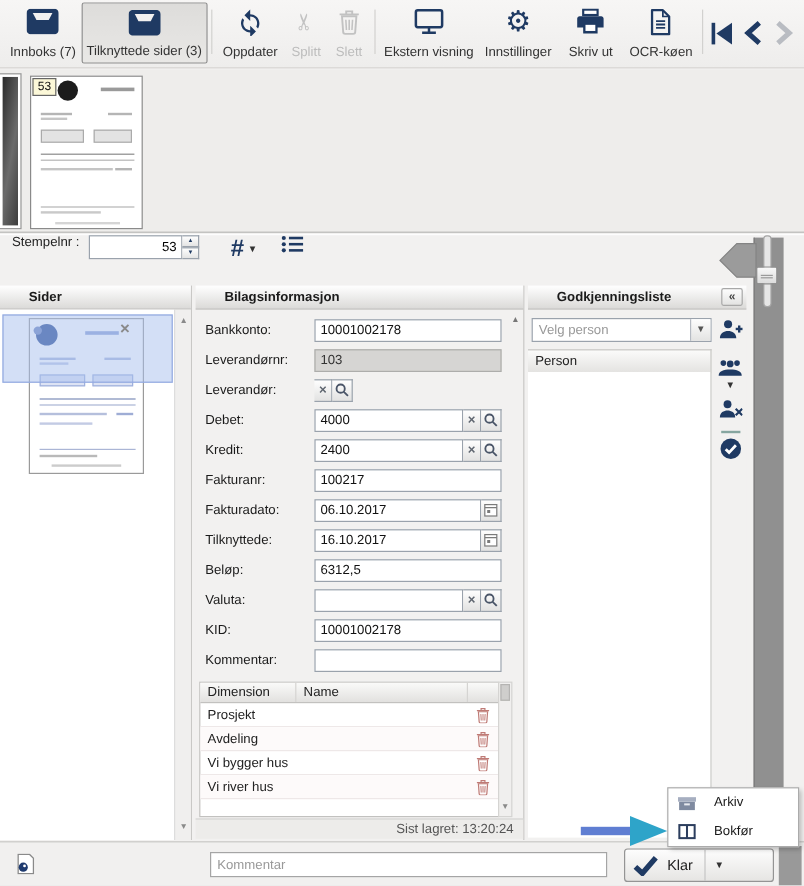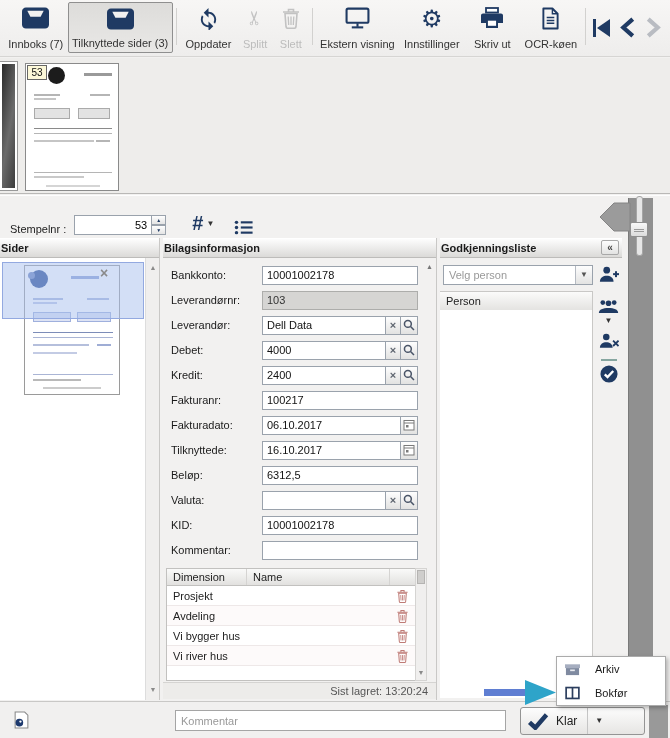--- a/index.html
+++ b/index.html
@@ -16,32 +16,32 @@
   .tbtn.pressed{background:linear-gradient(#dddcda,#e9e8e6);border:1px solid #8f8f8f;border-radius:2px}
   .tsep{width:1px;background:#d2d1cf;margin:6px 3px 8px 3px}
   .navbtn{display:flex;align-items:center;justify-content:center;width:26px}
   
   #strip{position:absolute;left:0;top:58px;width:670px;height:136px;background:#eeedeb;border-bottom:1px solid #b9b8b6}
   #thumb-partial{position:absolute;left:0;top:4px;width:17px;height:128px;background:linear-gradient(100deg,#2a2a2a,#6b6b6b 55%,#3c3c3c);border:2px solid #fff;outline:1px solid #999}
   #thumb-53{position:absolute;left:25px;top:5px;width:94px;height:128px;background:#fff;border:1px solid #8a8a8a}
   #badge-53{position:absolute;left:1px;top:1px;width:20px;height:15px;background:#fcf8d8;border:1px solid #666;font-size:10px;text-align:center;line-height:13px;color:#111;z-index:2}
   .ln{position:absolute}
   
-  #stamprow{position:absolute;left:0;top:195px;width:670px;height:40px;background:#f2f1f0;border-top:1px solid #fdfdfd;display:flex;align-items:flex-end}
+  #stamprow{position:absolute;left:0;top:195px;width:670px;height:40px;background:#f2f1f0;border-top:1px solid #fdfdfd;display:flex;align-items:flex-start}
   #stamp-label{margin-left:10px;color:#222}
   #stamp-input{margin-left:8px;width:78px;height:20px;border:1px solid #9aa2ac;font:11px "Liberation Sans",sans-serif;text-align:right;padding:0 4px;background:#fff}
   #spinner{width:14px;height:20px;display:flex;flex-direction:column}
   .spb{flex:1;border:1px solid #9aa2ac;border-left:none;background:linear-gradient(#fefefe,#e4e4e4);font-size:5px;line-height:8px;color:#1f3a63;text-align:center;padding:0}
   #hash-btn{margin-left:26px;display:flex;align-items:center}
   #hash-glyph{font-size:20px;font-weight:bold;color:#1f3a63}
   .caret{font-size:8px;color:#333;margin-left:3px}
   #list-btn{margin-left:20px}
   
   .panel{position:absolute;top:238px;height:462px;background:#f2f1f0}
-  .phead{position:absolute;left:0;right:0;top:0;height:20px;background:linear-gradient(#fdfdfd,#dbdad8);border-top:1px solid #fff;border-bottom:1px solid #bdbcba;font-weight:bold;line-height:19px;padding-left:1px;color:#1a1a1a}
+  .phead{position:absolute;left:0;right:0;top:0;height:20px;background:linear-gradient(#fdfdfd,#dbdad8);border-top:1px solid #fff;border-bottom:1px solid #bdbcba;font-weight:bold;line-height:19px;padding-left:24px;color:#1a1a1a}
   #panel-sider{left:0;width:160px;border-right:1px solid #c9c8c6}
   #sider-content{position:absolute;left:0;top:20px;right:14px;bottom:0;background:#fff}
   #sider-scroll{position:absolute;right:0;top:20px;width:14px;bottom:0;background:#f0efee;border-left:1px solid #ddd}
   .scroll-arrow{position:absolute;left:0;width:14px;height:14px;font-size:7px;color:#8a8a8a;text-align:center;line-height:14px;background:transparent;border:none}
   #sthumb{position:absolute;left:24px;top:7px;width:96px;height:130px;background:#fff;border:1px solid #9a9a9a}
   #ssel{position:absolute;left:2px;top:4px;width:142px;height:57px;background:rgba(168,192,238,.5);border:1px solid #93a9e0;z-index:3}
   #sthumb-x{position:absolute;left:100px;top:7px;z-index:4;font-size:14px;font-weight:bold;color:#8a8a8a}
   
   #panel-bilag{left:163px;width:274px;border-right:1px solid #c9c8c6}
   .frow{position:absolute;left:0;height:20px;display:flex;align-items:center}
@@ -360,21 +360,20 @@
     </div>
     <div class="frow" style="top:52px">
       <label class="flabel">Leverandørnr:</label>
       <div class="fgrp">
           <input class="finput w155 dis" value="103" style="">
         </div>
     </div>
     <div class="frow" style="top:77px">
       <label class="flabel">Leverandør:</label>
       <div class="fgrp">
-        <input class="finput w124" value="Dell Data" style="">
         <button class="fbtn clr">×</button>
         <button class="fbtn mag">
             <svg class="ic" width="12" height="12">
               <use href="#i-search"></use>
             </svg>
           </button>
       </div>
     </div>
     <div class="frow" style="top:102px">
       <label class="flabel">Debet:</label>

